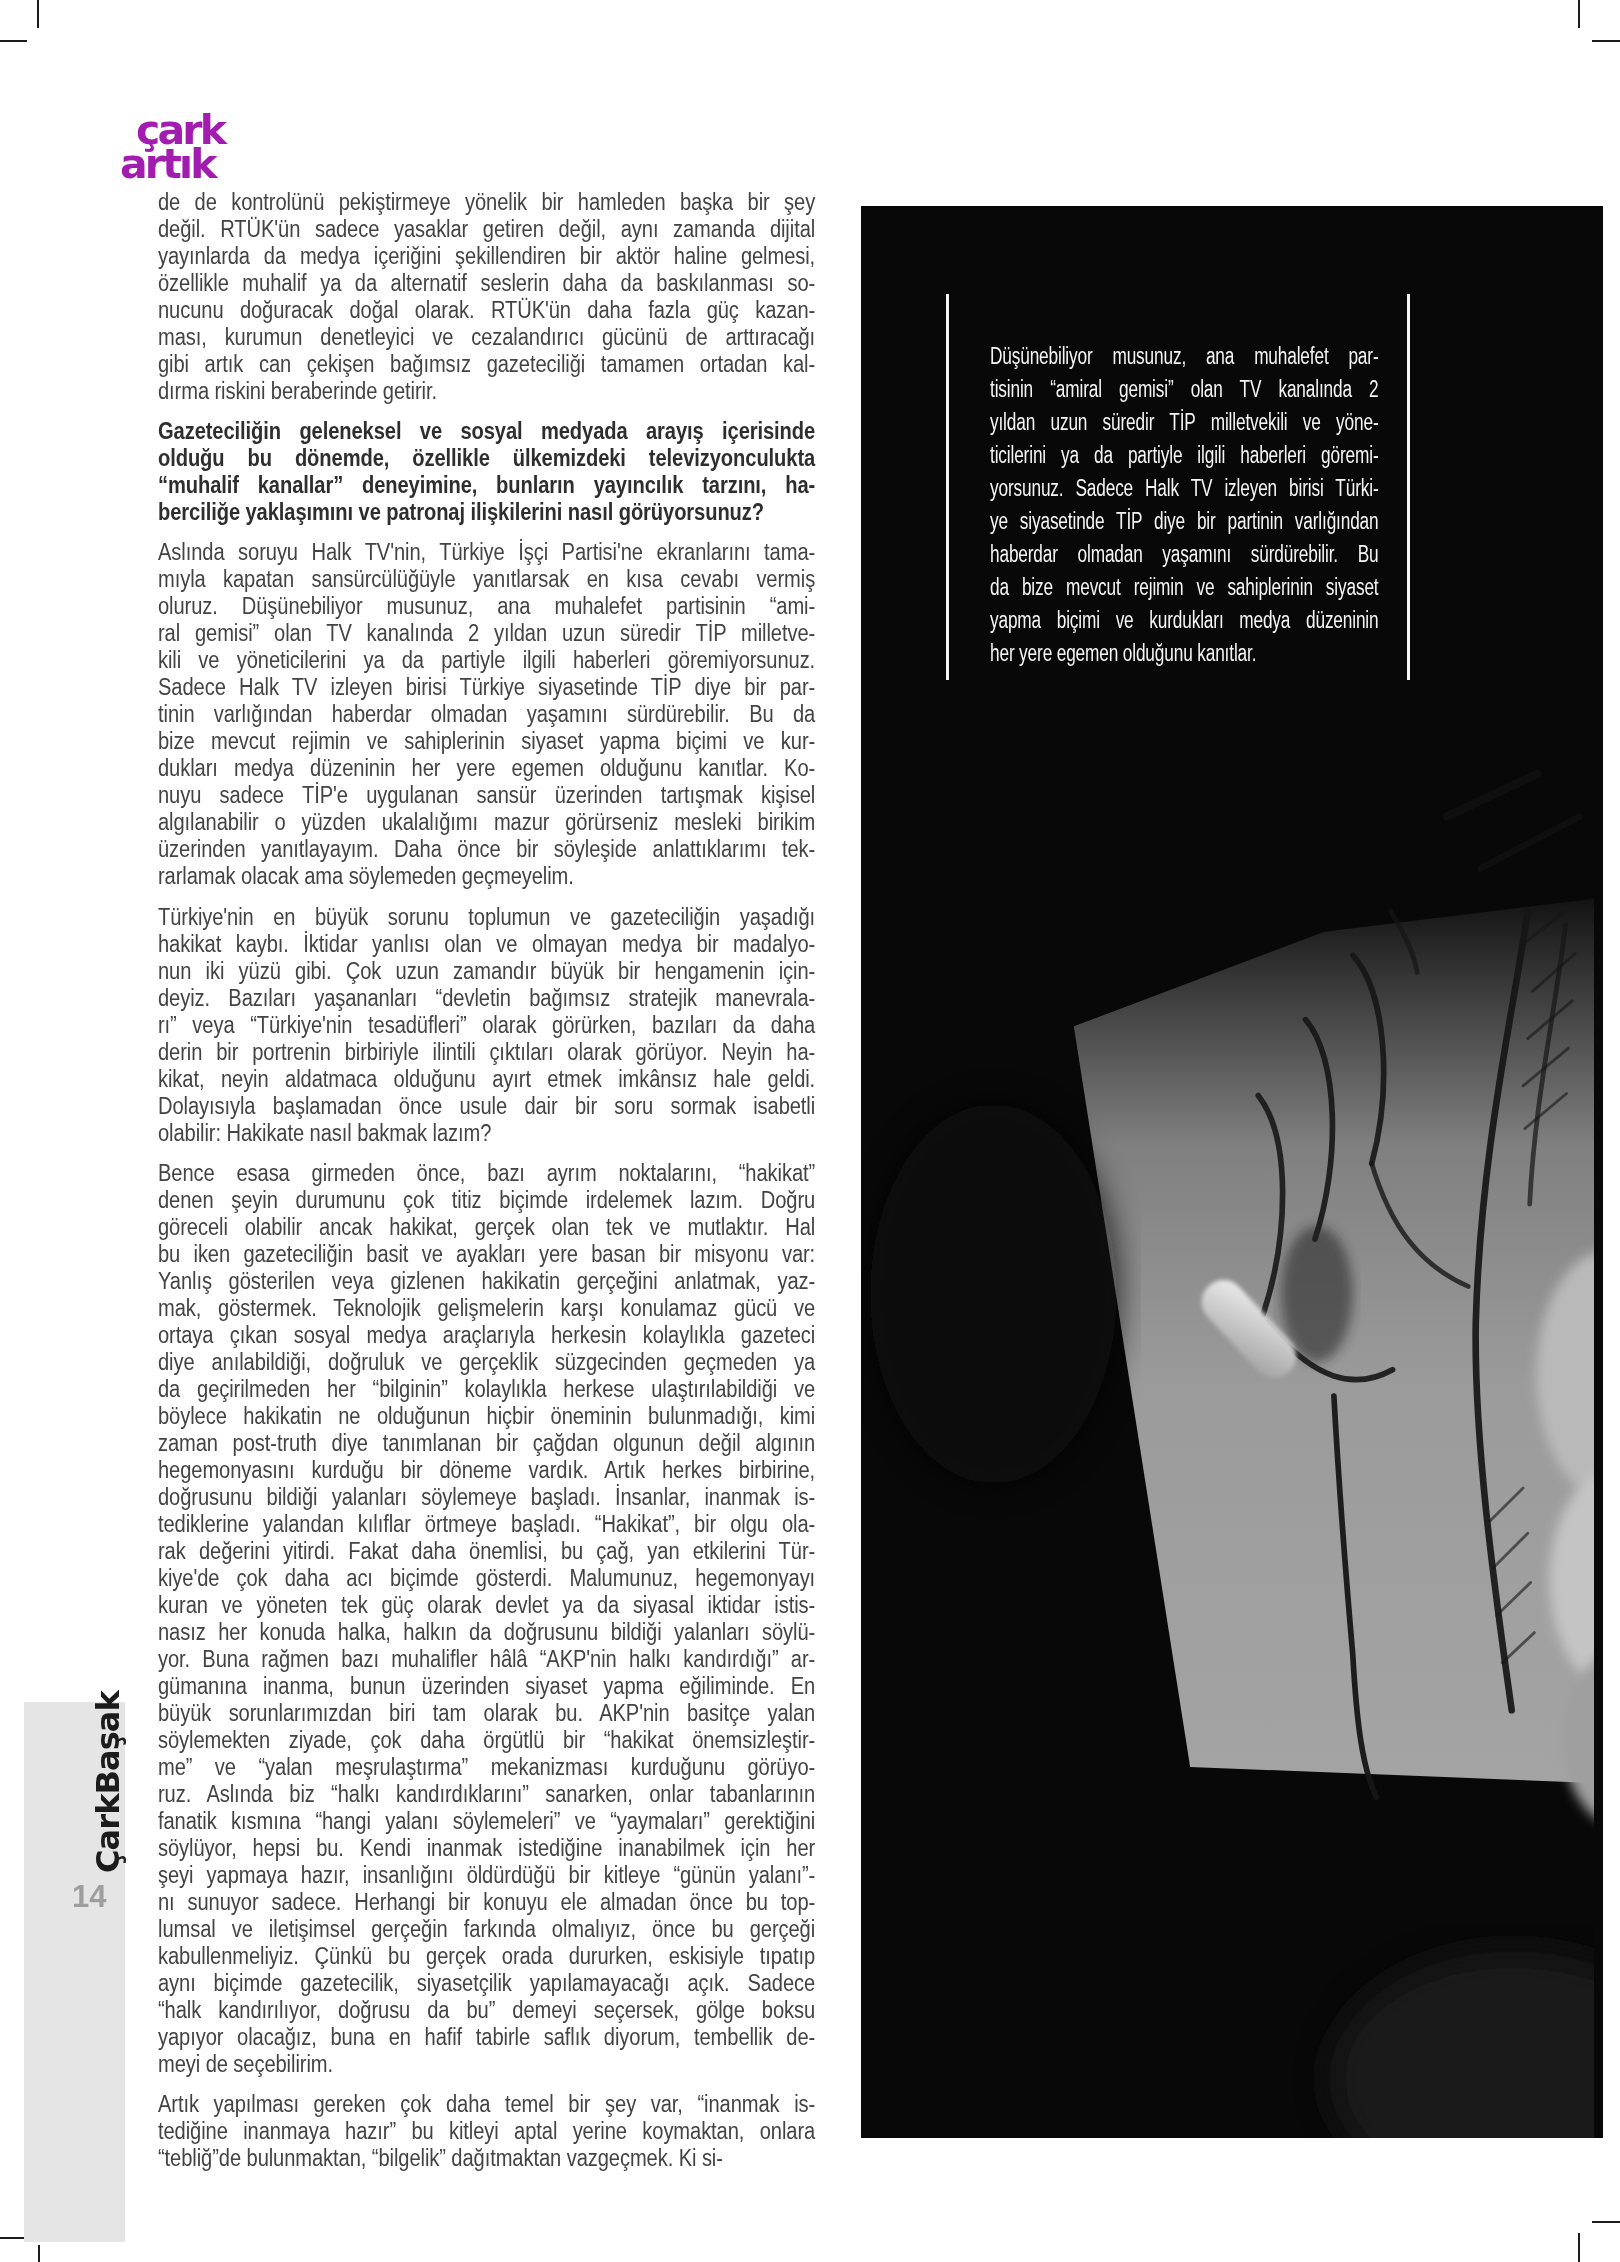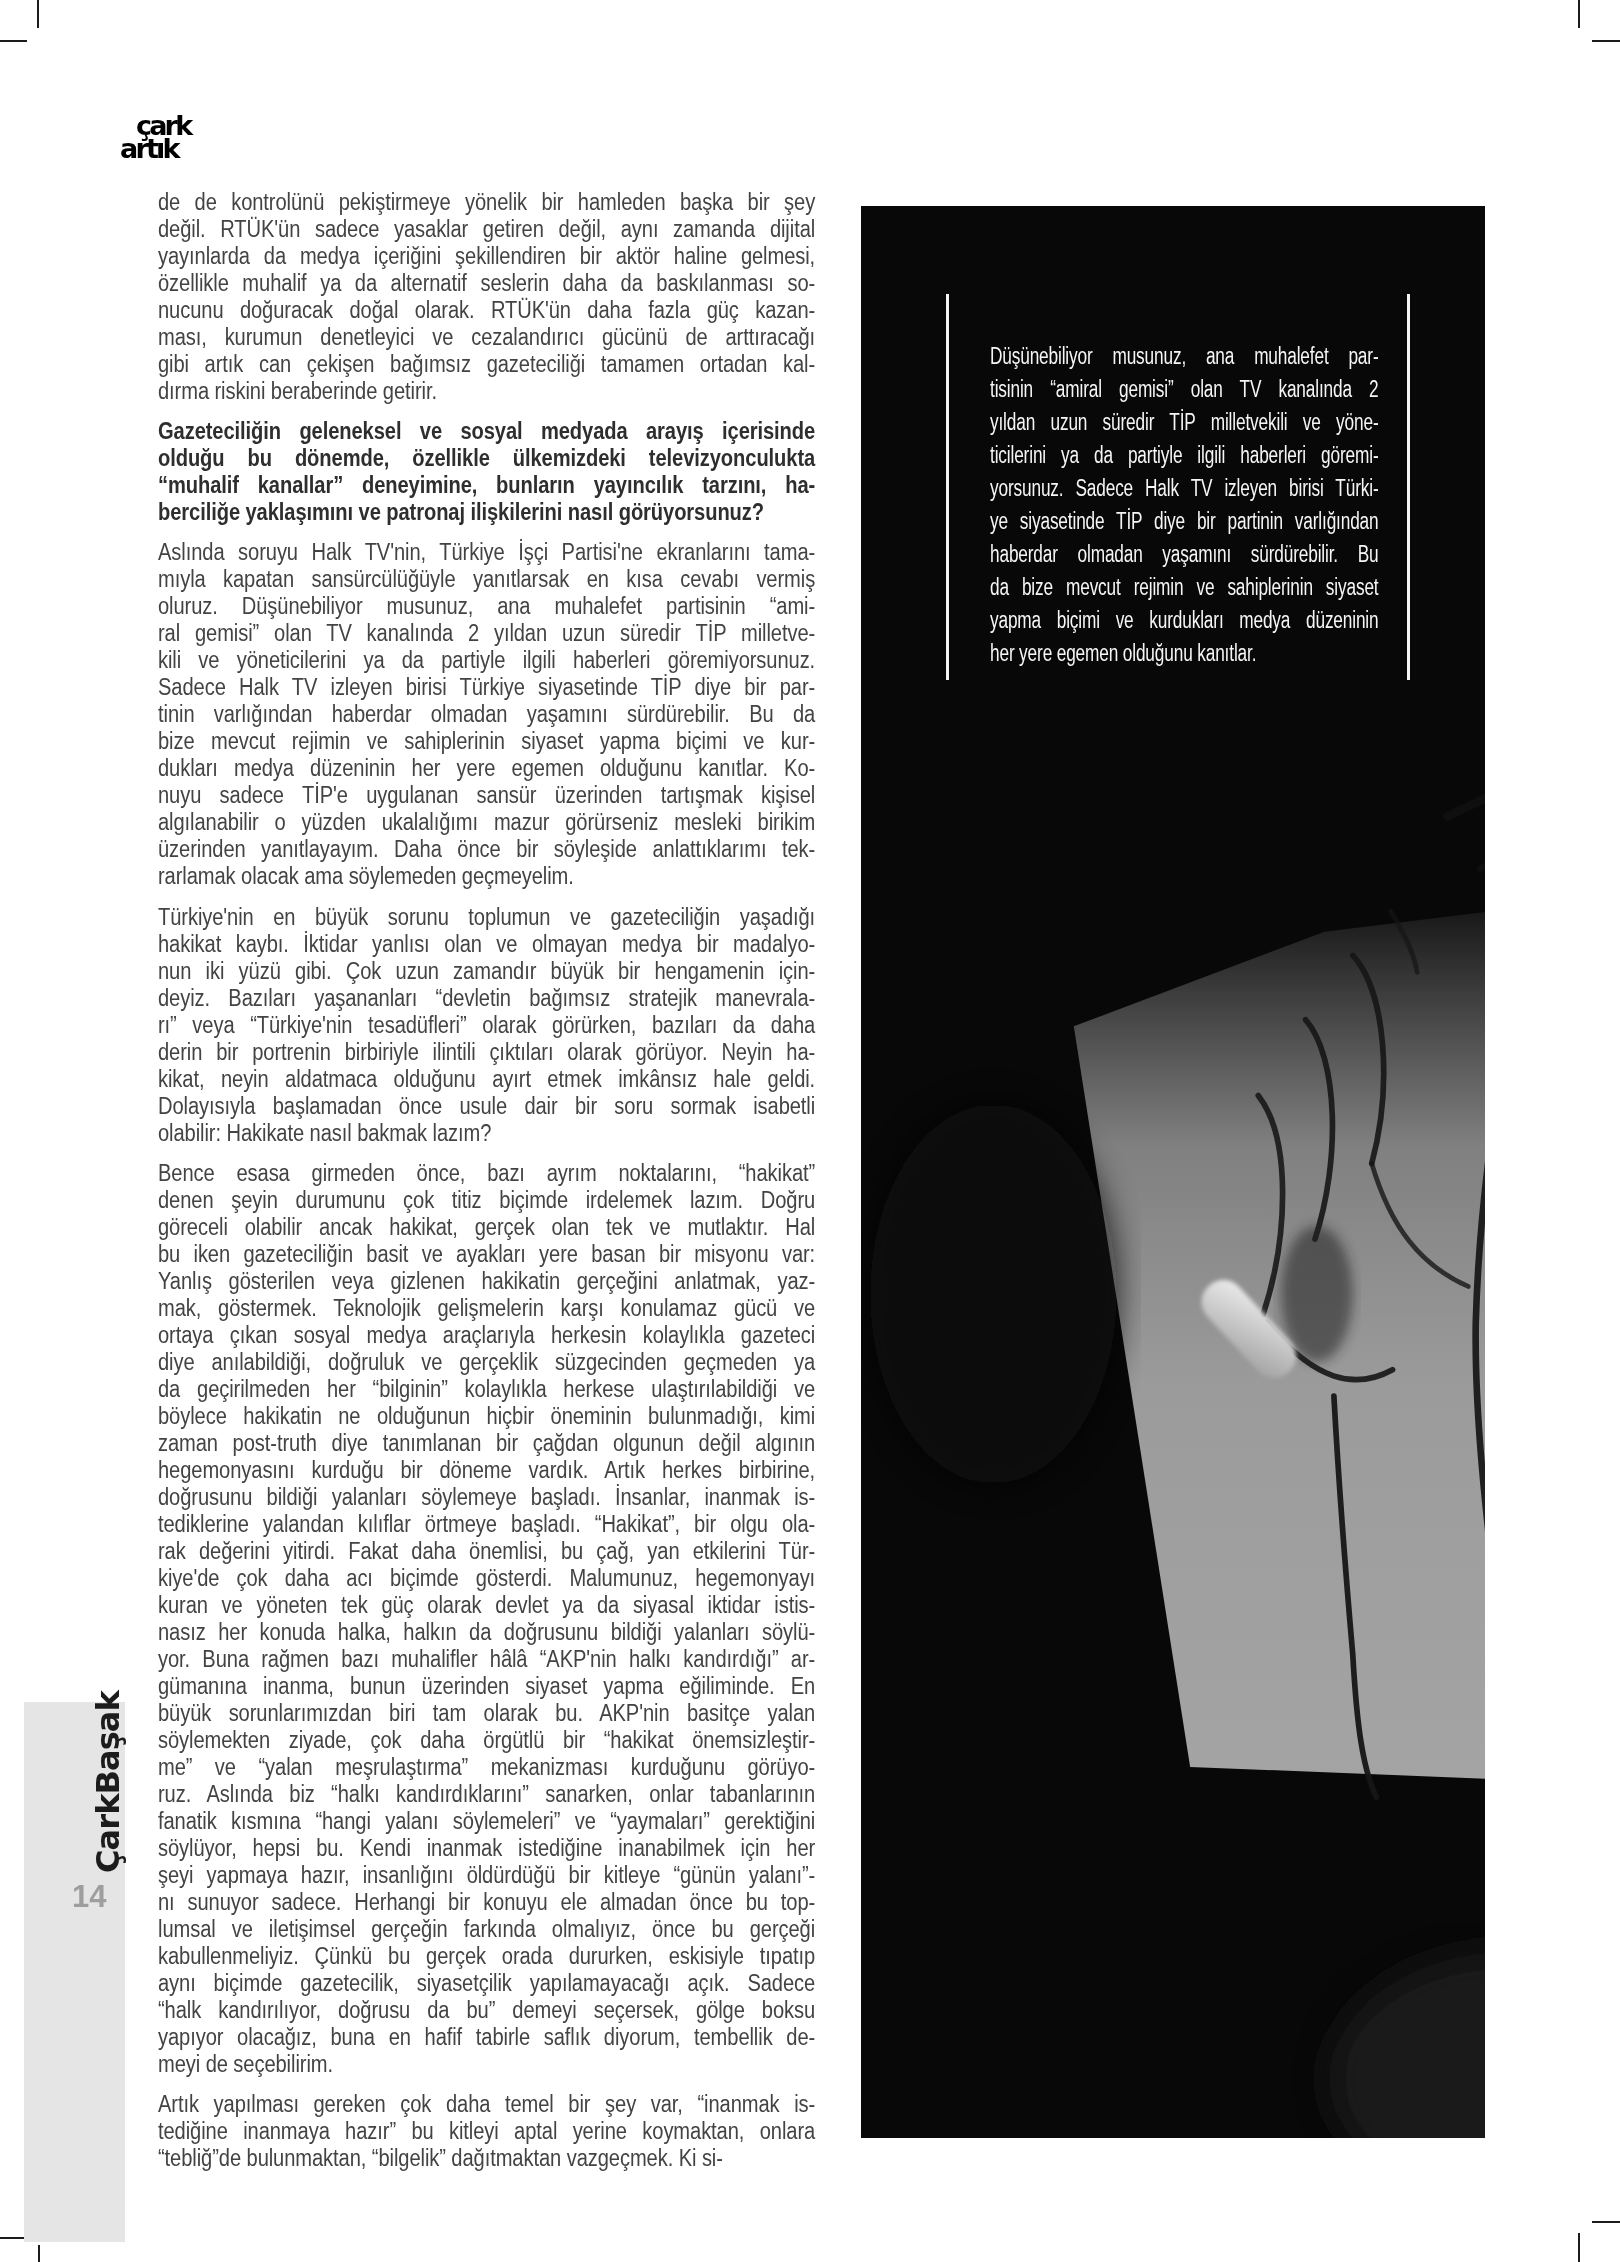--- a/index.html
+++ b/index.html
@@ -4,36 +4,36 @@
 <style>
   html,body{margin:0;padding:0;}
   body{
     width:1620px;height:2263px;position:relative;background:#ffffff;
     font-family:"Liberation Sans","DejaVu Sans",sans-serif;
     overflow:hidden;
   }
   
   .mark{position:absolute;background:#1b1b1b;}
   
-  .logo{position:absolute;left:120px;top:115px;color:#000000;font-weight:800;
+  .logo{position:absolute;left:120px;top:115px;color:#a21caf;font-weight:800;
         font-family:"DejaVu Sans","Liberation Sans",sans-serif;line-height:0.78;
-        letter-spacing:-2.8px;font-size:27px;}
+        letter-spacing:-2.8px;font-size:41px;}
   .logo .l1{margin-left:16px;display:block;}
   .logo .l2{display:block;margin-top:1.9px;}
   
   .column{position:absolute;left:158px;top:189px;width:658px;}
   .colscale{transform:scaleX(0.875);transform-origin:0 0;width:751px;}
   .para{margin:0 0 13.2px 0;color:#434343;font-size:23px;line-height:27px;
         letter-spacing:-0.1px;}
   .para.bold{font-weight:700;color:#2e2e2e;}
   .line{text-align:justify;text-align-last:justify;text-justify:inter-word;
         white-space:nowrap;}
   .line.pl{text-align-last:left;}
   
-  .panel{position:absolute;left:861px;top:206px;width:624px;height:1932px;
+  .panel{position:absolute;left:861px;top:206px;width:742px;height:1932px;
          background:#080808;overflow:hidden;}
   .rule{position:absolute;top:88px;width:2.8px;height:386px;background:#f5f5f5;}
   .rule.left{left:85px;}
   .rule.right{left:546px;}
   .quote{position:absolute;left:129px;top:134px;width:518px;
          transform:scaleX(0.75);transform-origin:0 0;
          color:#f6f6f6;font-size:23px;line-height:33px;letter-spacing:-0.2px;}
   .quote .line{text-align-last:justify;}
   .quote .line.pl{text-align-last:left;}
   .panel svg{position:absolute;left:0;top:0;}

